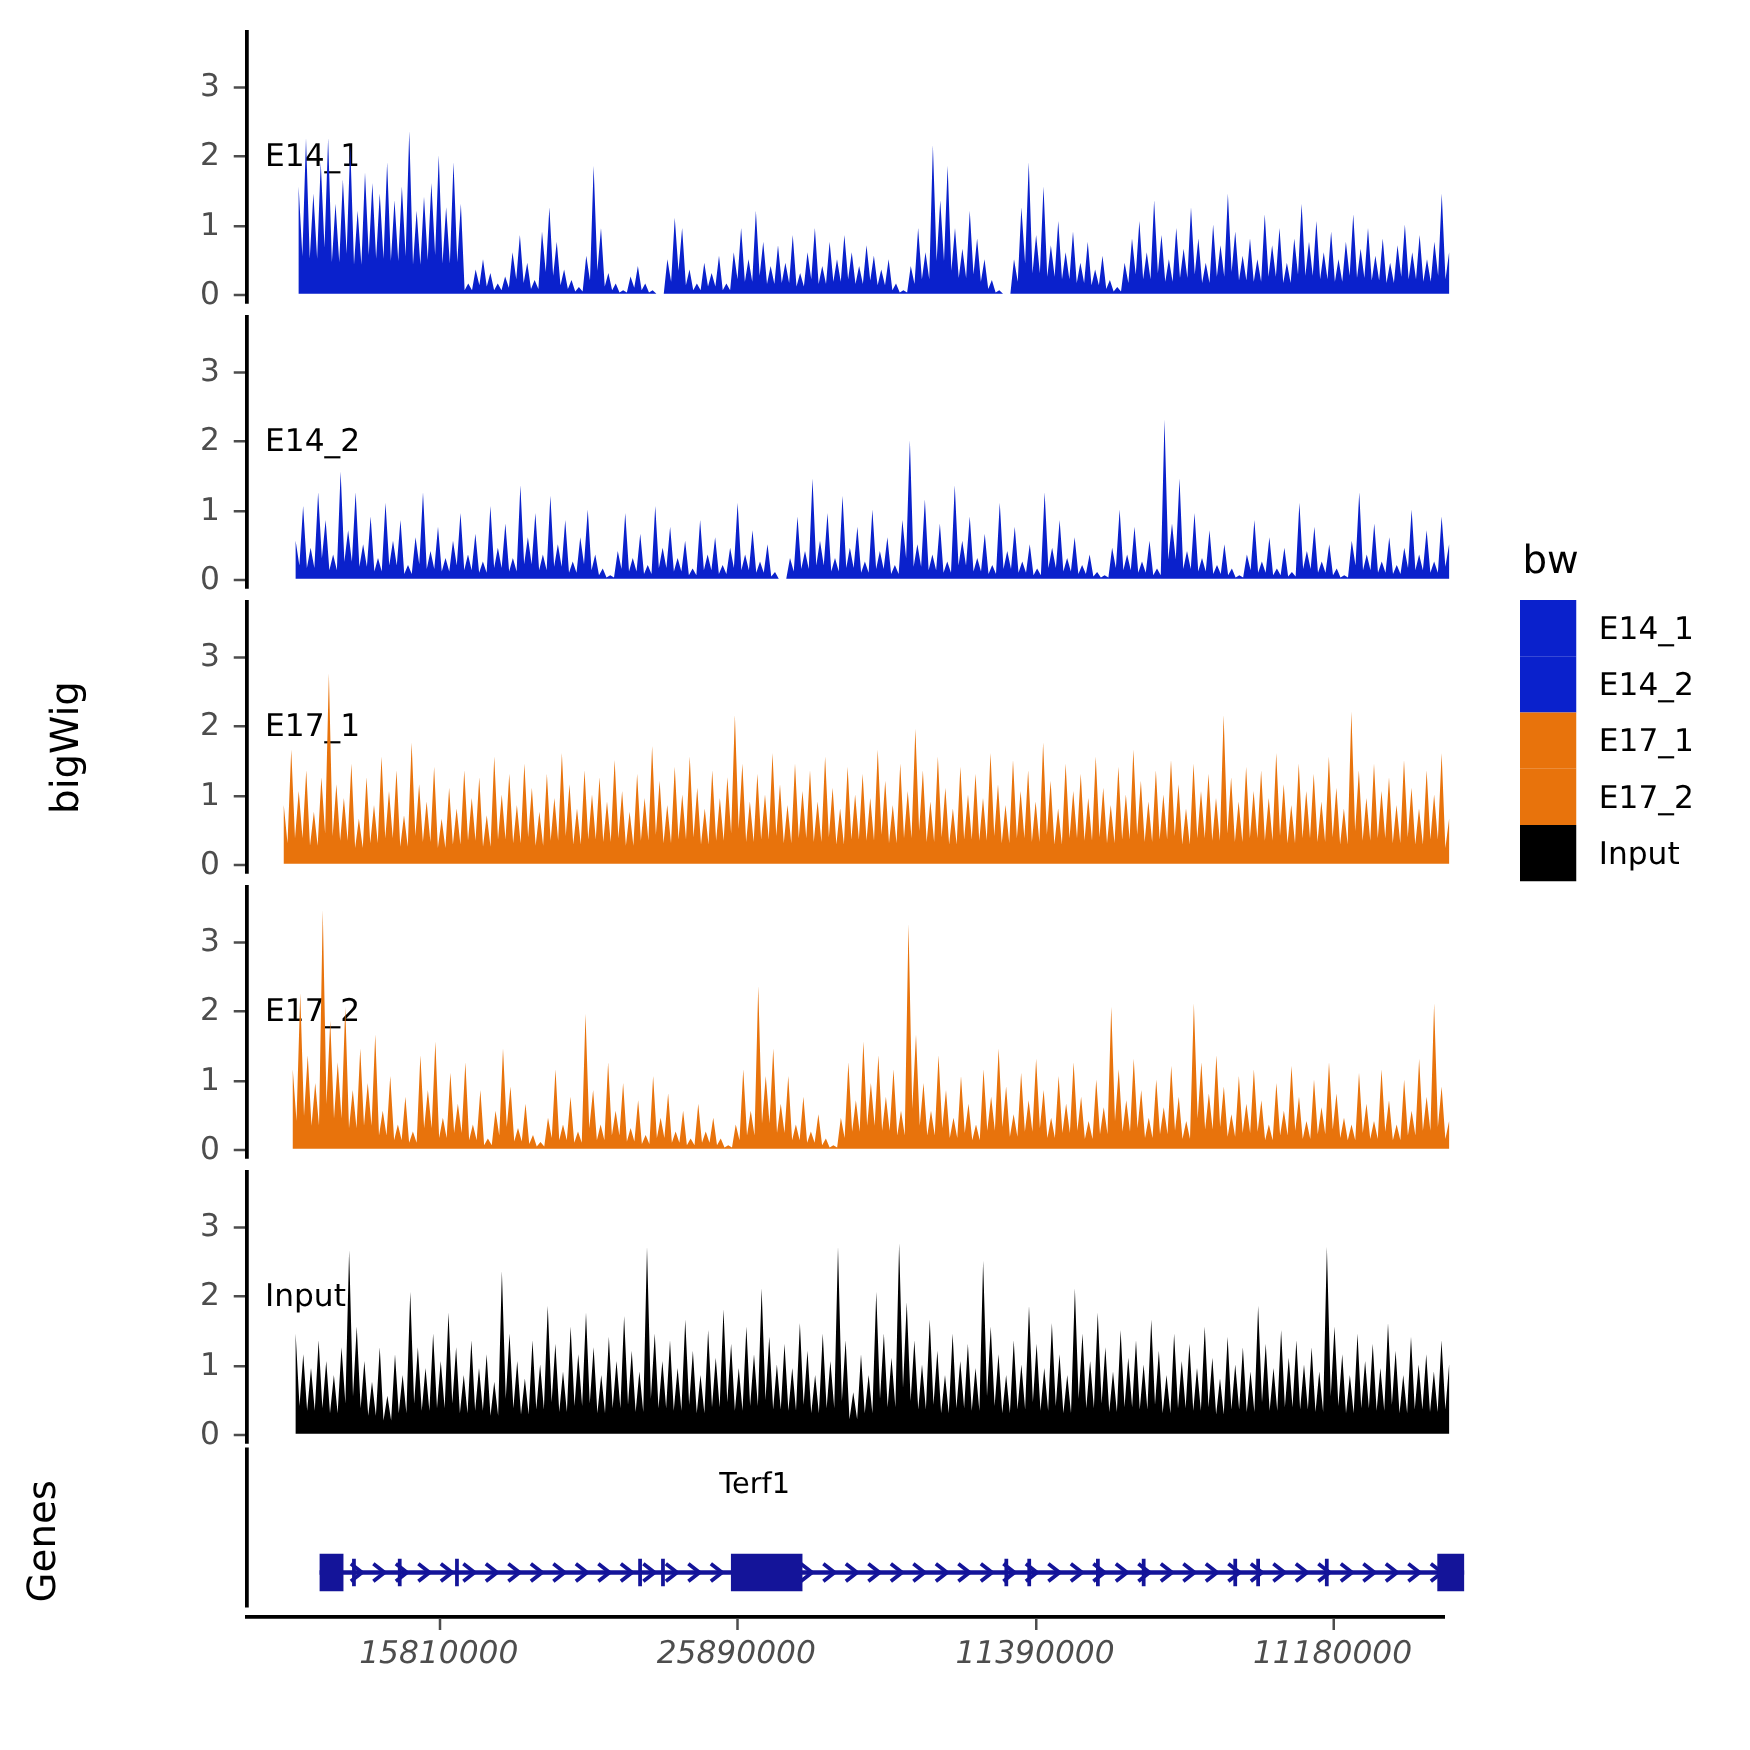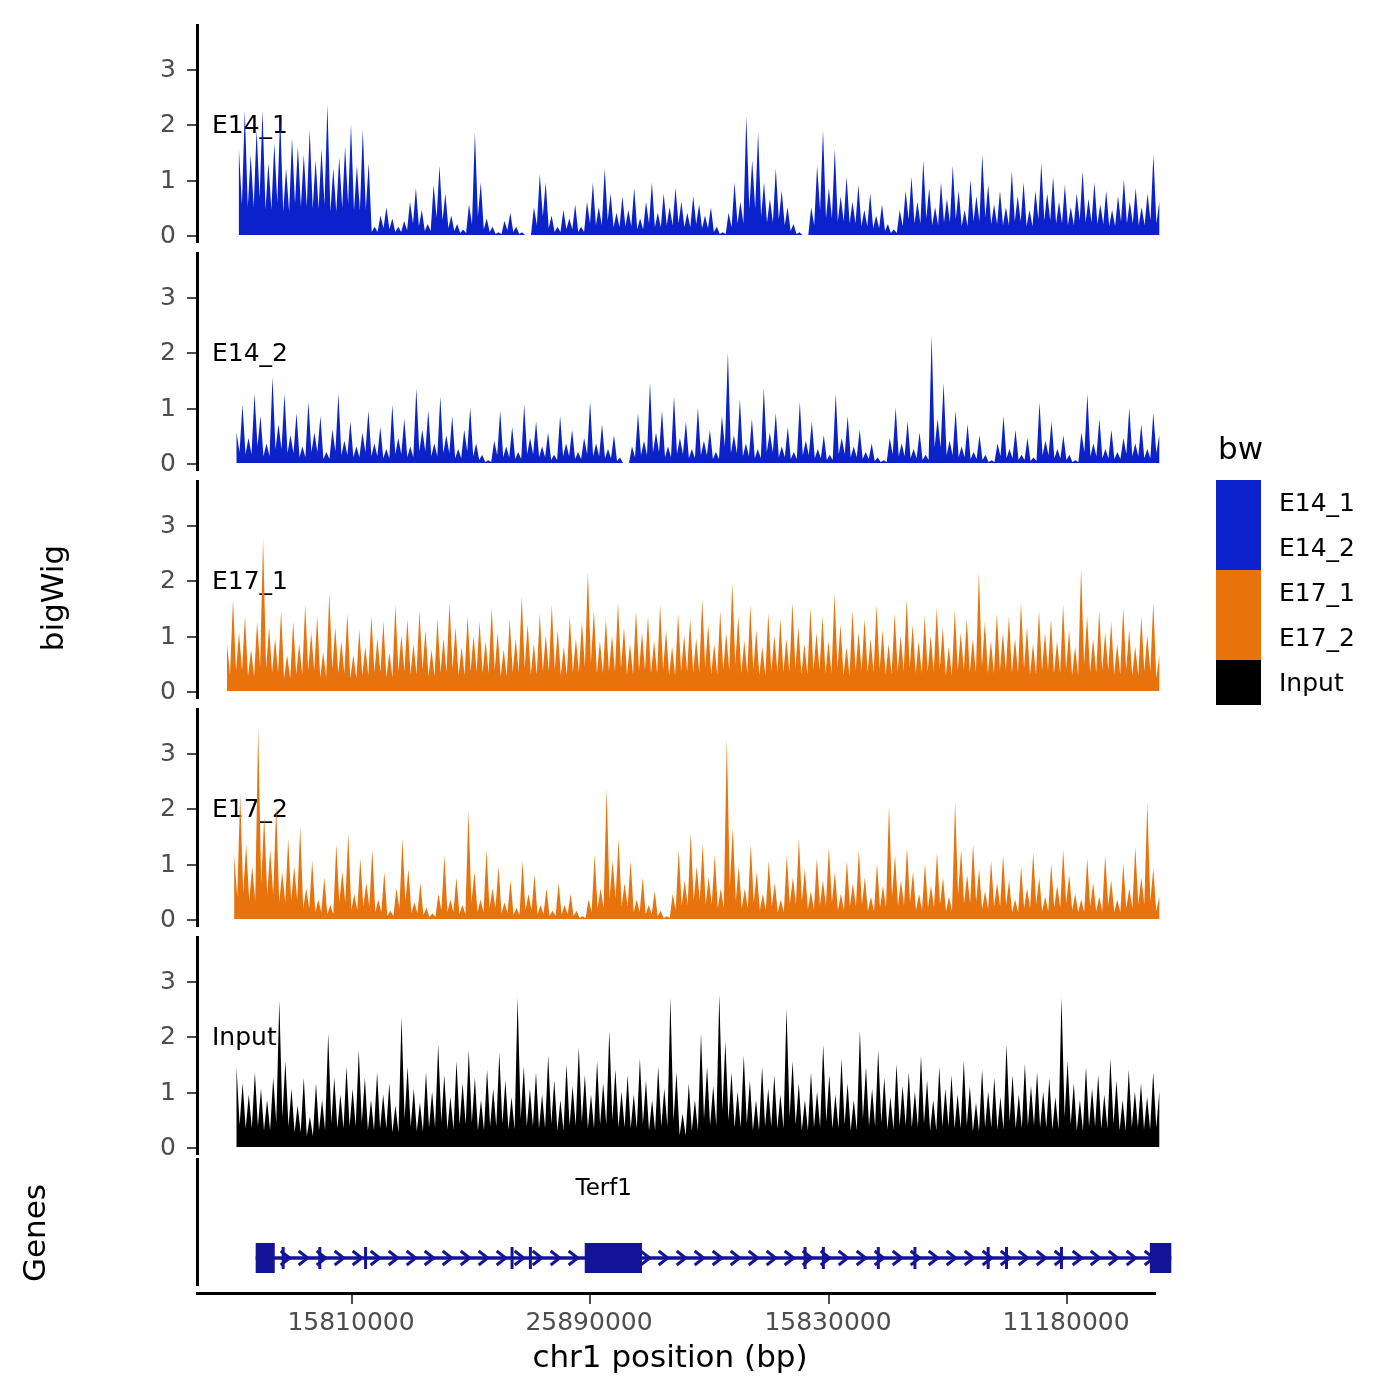--- a/index.html
+++ b/index.html
@@ -32,21 +32,21 @@
 
   .panel{position:absolute;}
   .panel svg{display:block;}
 
   .panel-label{position:absolute;font-size:25px;color:#000;white-space:nowrap;}
 
   
   #xaxis-line{position:absolute;left:196px;top:1292px;width:960px;height:3px;background:#000;}
   .xtick{position:absolute;width:2px;height:9px;background:#4d4d4d;top:1295px;}
   .xticklab{position:absolute;top:1307px;width:200px;margin-left:-100px;text-align:center;
-            font-size:25px;color:#4d4d4d;white-space:nowrap;}
+            font-size:25px;color:#4d4d4d;white-space:nowrap;font-style:italic;}
 
   
   #legend{position:absolute;left:1216px;top:430px;}
   #legend-title{font-size:31px;color:#000;margin:0 0 14px 2px;}
   .legend-row{display:flex;align-items:center;height:45px;}
   .legend-swatch{width:45px;height:45px;flex:0 0 45px;}
   .legend-label{font-size:25px;color:#000;margin-left:18px;white-space:nowrap;}
 
   
   #gene-track{position:absolute;left:196px;top:1140px;width:980px;height:145px;padding-left:12px;}
@@ -214,25 +214,24 @@
     </div>
   </div>
 
   <div id="xaxis-line"></div>
   <div id="xticks">
       <div class="xtick" style="left: 351px;"></div>
       <div class="xticklab" style="left: 351px;">15810000</div>
       <div class="xtick" style="left: 589px;"></div>
       <div class="xticklab" style="left: 589px;">25890000</div>
       <div class="xtick" style="left: 828px;"></div>
-      <div class="xticklab" style="left: 828px;">15830000</div>
+      <div class="xticklab" style="left: 828px;">11390000</div>
       <div class="xtick" style="left: 1066px;"></div>
       <div class="xticklab" style="left: 1066px;">11180000</div>
     </div>
-  <div class="axis-title-x">chr1 position (bp)</div>
 
   <div id="legend">
     <div id="legend-title">bw</div>
     <div id="legend-items">
         <div class="legend-row">
           <div class="legend-swatch" style="background: rgb(10, 33, 204);"></div>
           <div class="legend-label">E14_1</div>
         </div>
         <div class="legend-row">
           <div class="legend-swatch" style="background: rgb(10, 33, 204);"></div>

